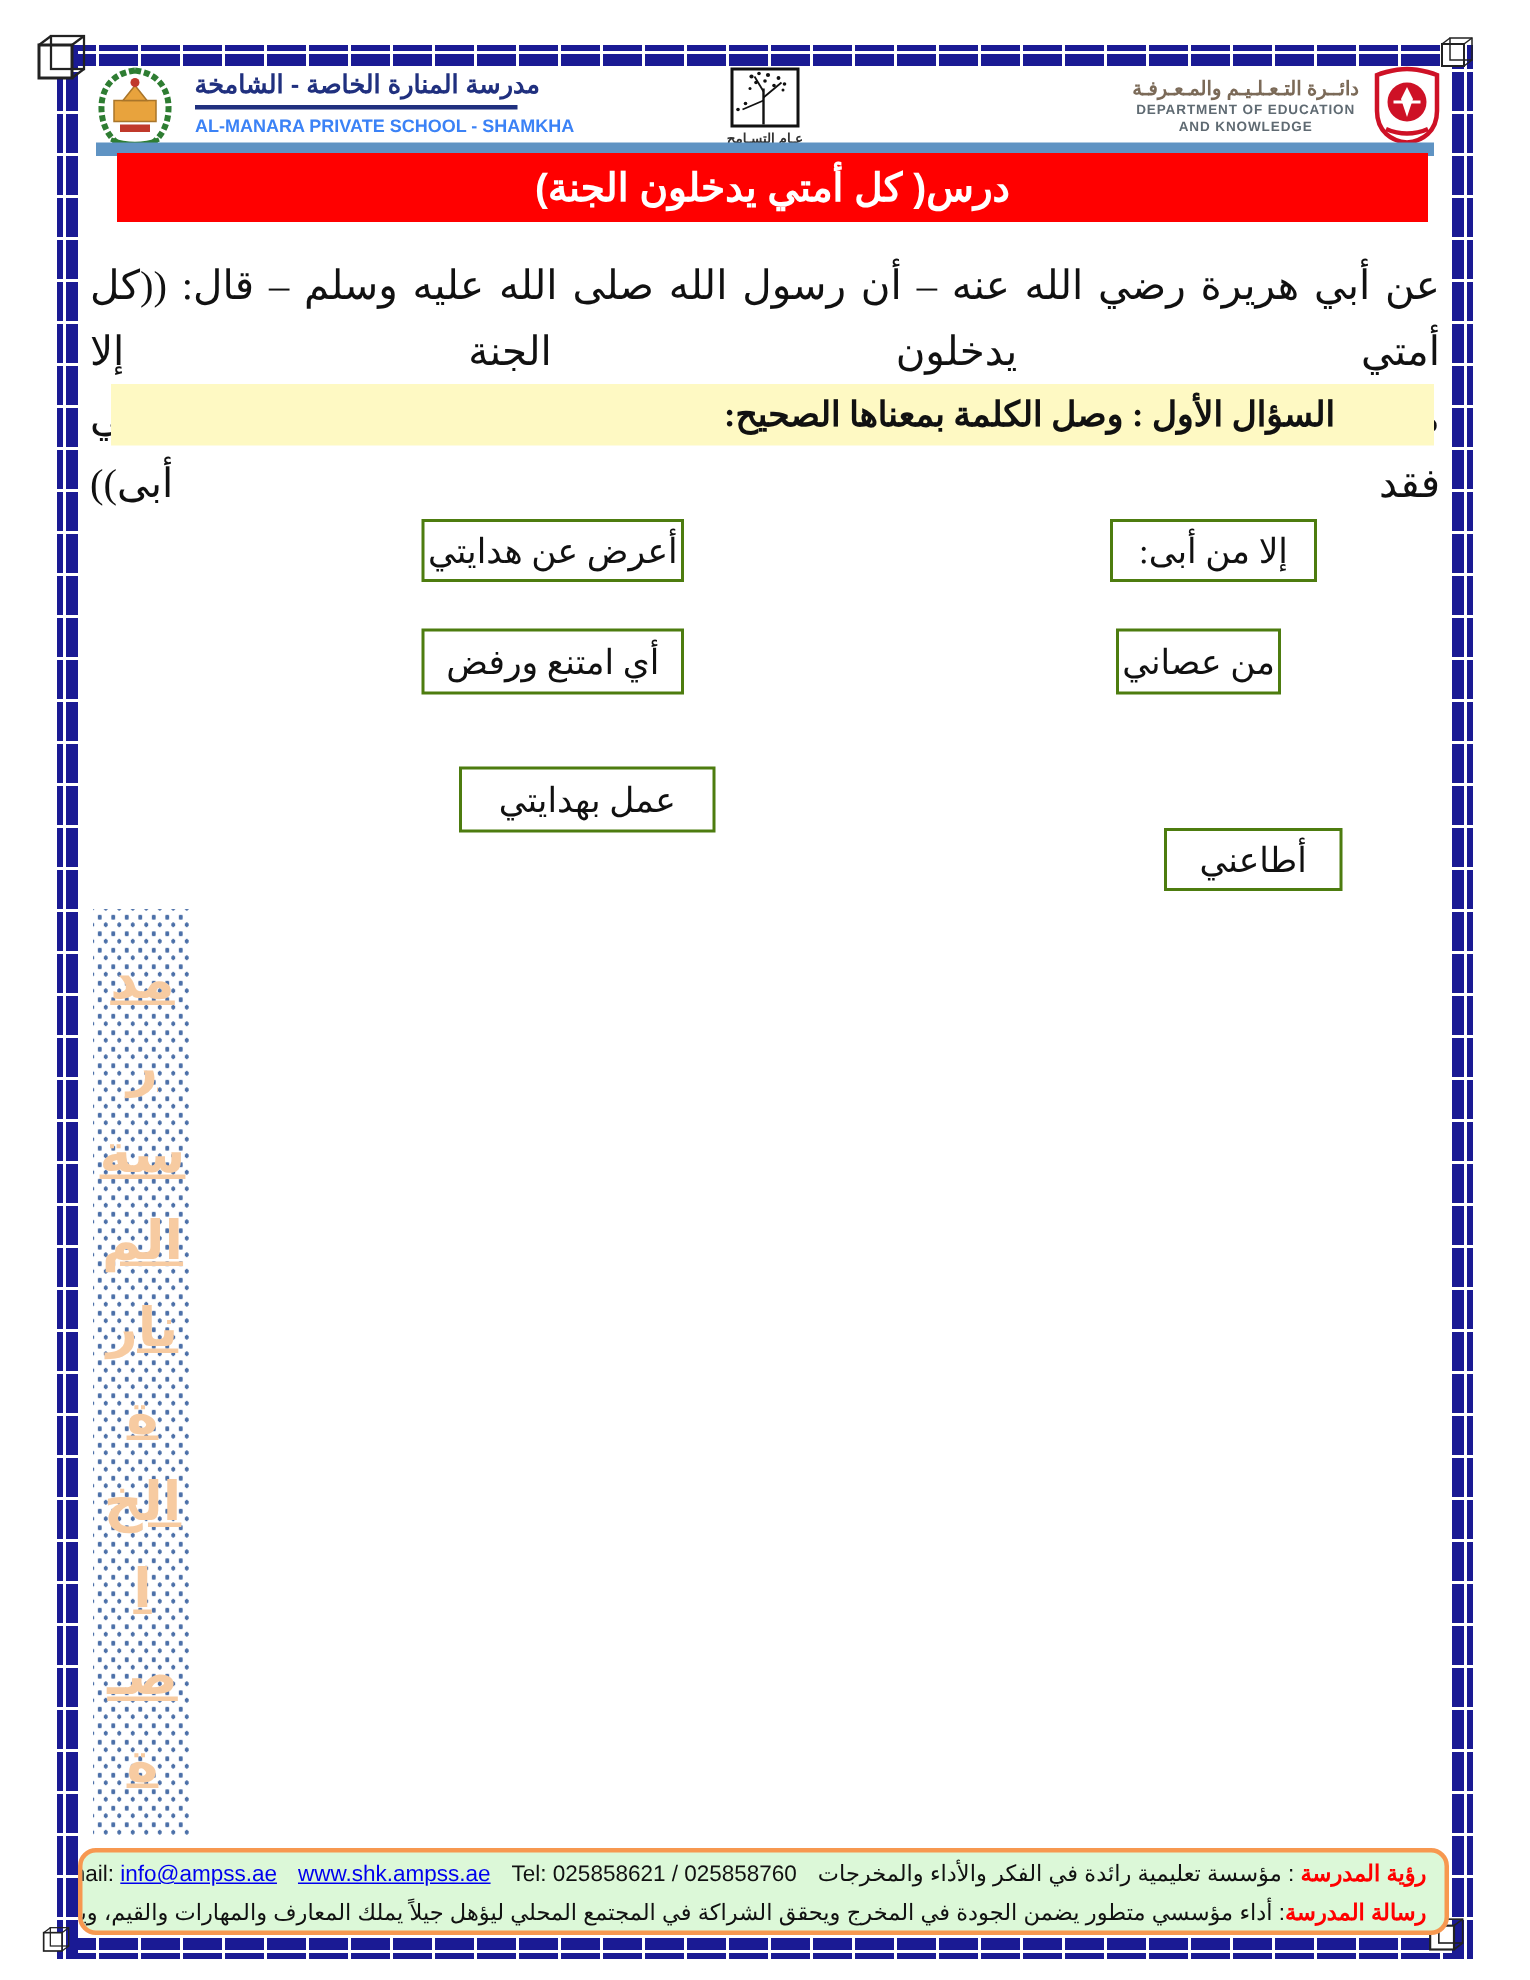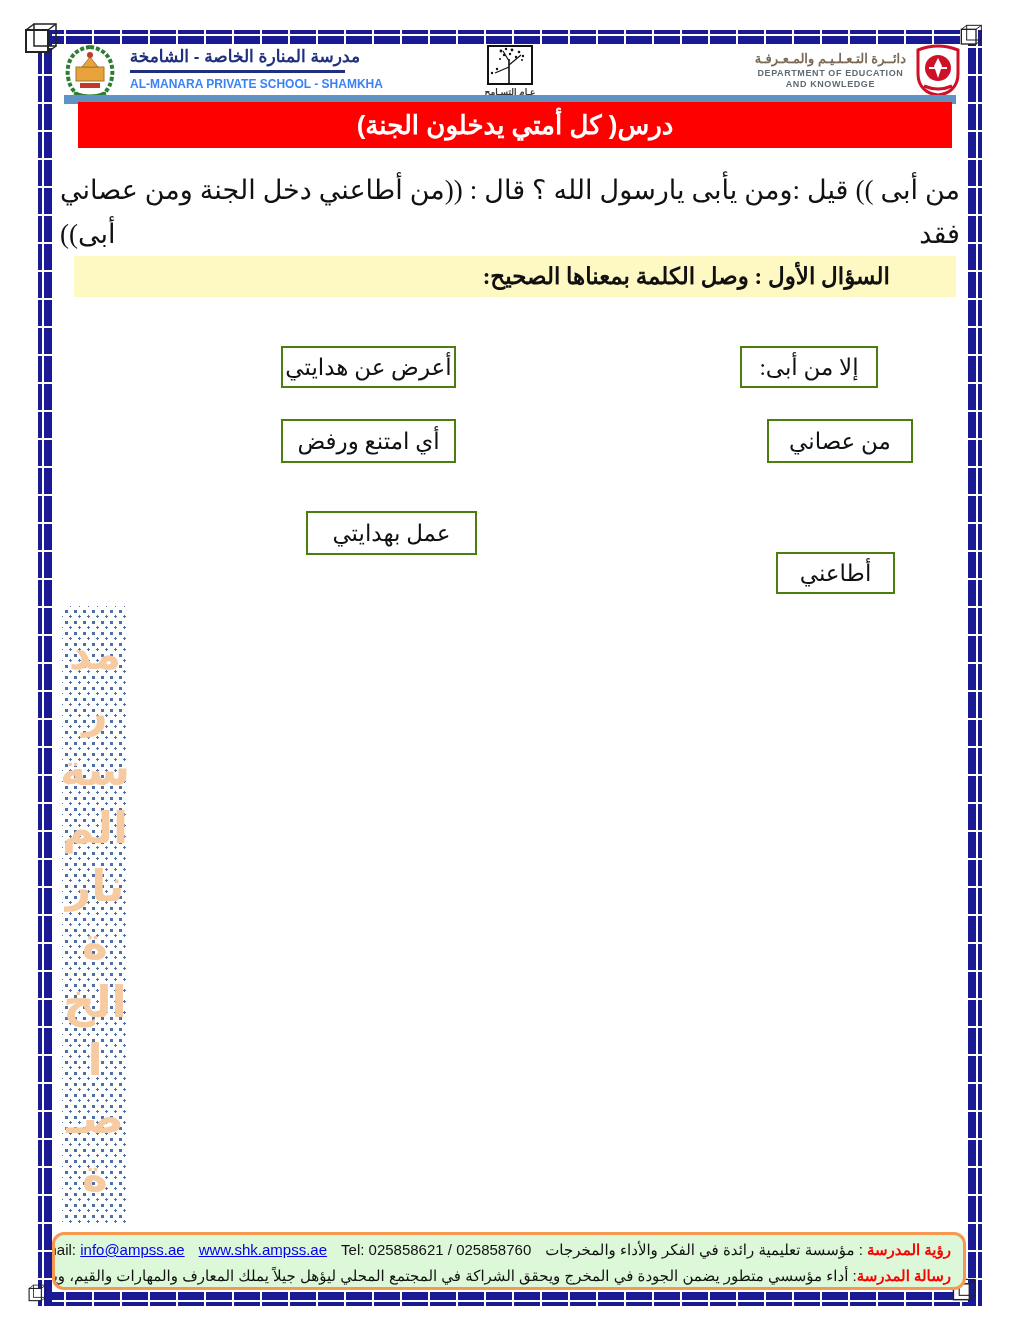--- a/index.html
+++ b/index.html
@@ -75,22 +75,22 @@
   
   .watermark { position:absolute; left:62px; top:606px; width:66px; height:618px;
                background-color:#ffffff;
                background-image:
                  radial-gradient(#4c70a8 1.4px, rgba(0,0,0,0) 1.5px),
                  radial-gradient(#4c70a8 1.1px, rgba(0,0,0,0) 1.2px);
                background-size:9px 11px, 9px 11px;
                background-position:0 0, 4px 5px;
                display:flex; flex-direction:column; justify-content:space-between;
                align-items:center; padding:28px 0; }
-  .watermark span { font-size:44px; font-weight:bold; color:#f7cba1; direction:rtl; line-height:40px;
-                    font-family:"DejaVu Sans","Liberation Sans",sans-serif; }
+  .watermark span { font-size:36px; font-weight:bold; color:#f7cba1; direction:rtl; line-height:40px;
+                    font-family:"DejaVu Sans","Liberation Sans",sans-serif;text-decoration:underline; }
 
   
   .footer { position:absolute; left:52px; top:1232px; width:914px; height:58px; background:#dcf8d8;
             border:3px solid #f79850; border-radius:12px; padding:2px 12px; direction:rtl;
             font-size:15px; color:#111; overflow:hidden; }
   .footer-line1 { display:flex; direction:rtl; align-items:center; gap:14px; line-height:26px; white-space:nowrap; }
   .footer-line2 { direction:rtl; line-height:25px; white-space:nowrap; }
   .red-label { color:#ff0000; font-weight:bold; }
   .footer a, .link { color:#0000ee; text-decoration:underline; cursor:pointer; }
   .ltr { direction:ltr; unicode-bidi:embed; }
@@ -192,29 +192,30 @@
       <line x1="15" y1="24" x2="33" y2="24" stroke="#fff" stroke-width="2"></line>
       <path d="M10 42 Q24 48 38 42" fill="none" stroke="#ce1126" stroke-width="3"></path>
     </svg>
   </div>
 
   <div class="header-divider"></div>
 
   <div class="title-bar">درس( كل أمتي يدخلون الجنة)</div>
 
   <div class="hadith">
+    <div class="line">عن أبي هريرة رضي الله عنه – أن رسول الله صلى الله عليه وسلم – قال: ((كل أمتي يدخلون الجنة إلا</div>
     <div class="line">من أبى )) قيل :ومن يأبى يارسول الله ؟ قال : ((من أطاعني دخل الجنة ومن عصاني فقد أبى))</div>
   </div>
 
   <div class="question-bar">السؤال الأول : وصل الكلمة بمعناها الصحيح:</div>
 
   <div class="match-box" style="left:740px; top:346px; width:138px; height:42px;">إلا من أبى:</div>
   <div class="match-box" style="left:281px; top:346px; width:175px; height:42px;">أعرض عن هدايتي</div>
 
-  <div class="match-box" style="left:767px; top:419px; width:146px; height:44px;">من عصاني</div>
+  <div class="match-box" style="left:744px; top:419px; width:110px; height:44px;">من عصاني</div>
   <div class="match-box" style="left:281px; top:419px; width:175px; height:44px;">أي امتنع ورفض</div>
 
   <div class="match-box" style="left:776px; top:511px; width:119px; height:42px;margin-top:41px;">أطاعني</div>
   <div class="match-box" style="left:306px; top:511px; width:171px; height:44px;">عمل بهدايتي</div>
 
   <div class="watermark">
     <span>مد</span>
     <span>ر</span>
     <span>سة</span>
     <span>الم</span>

